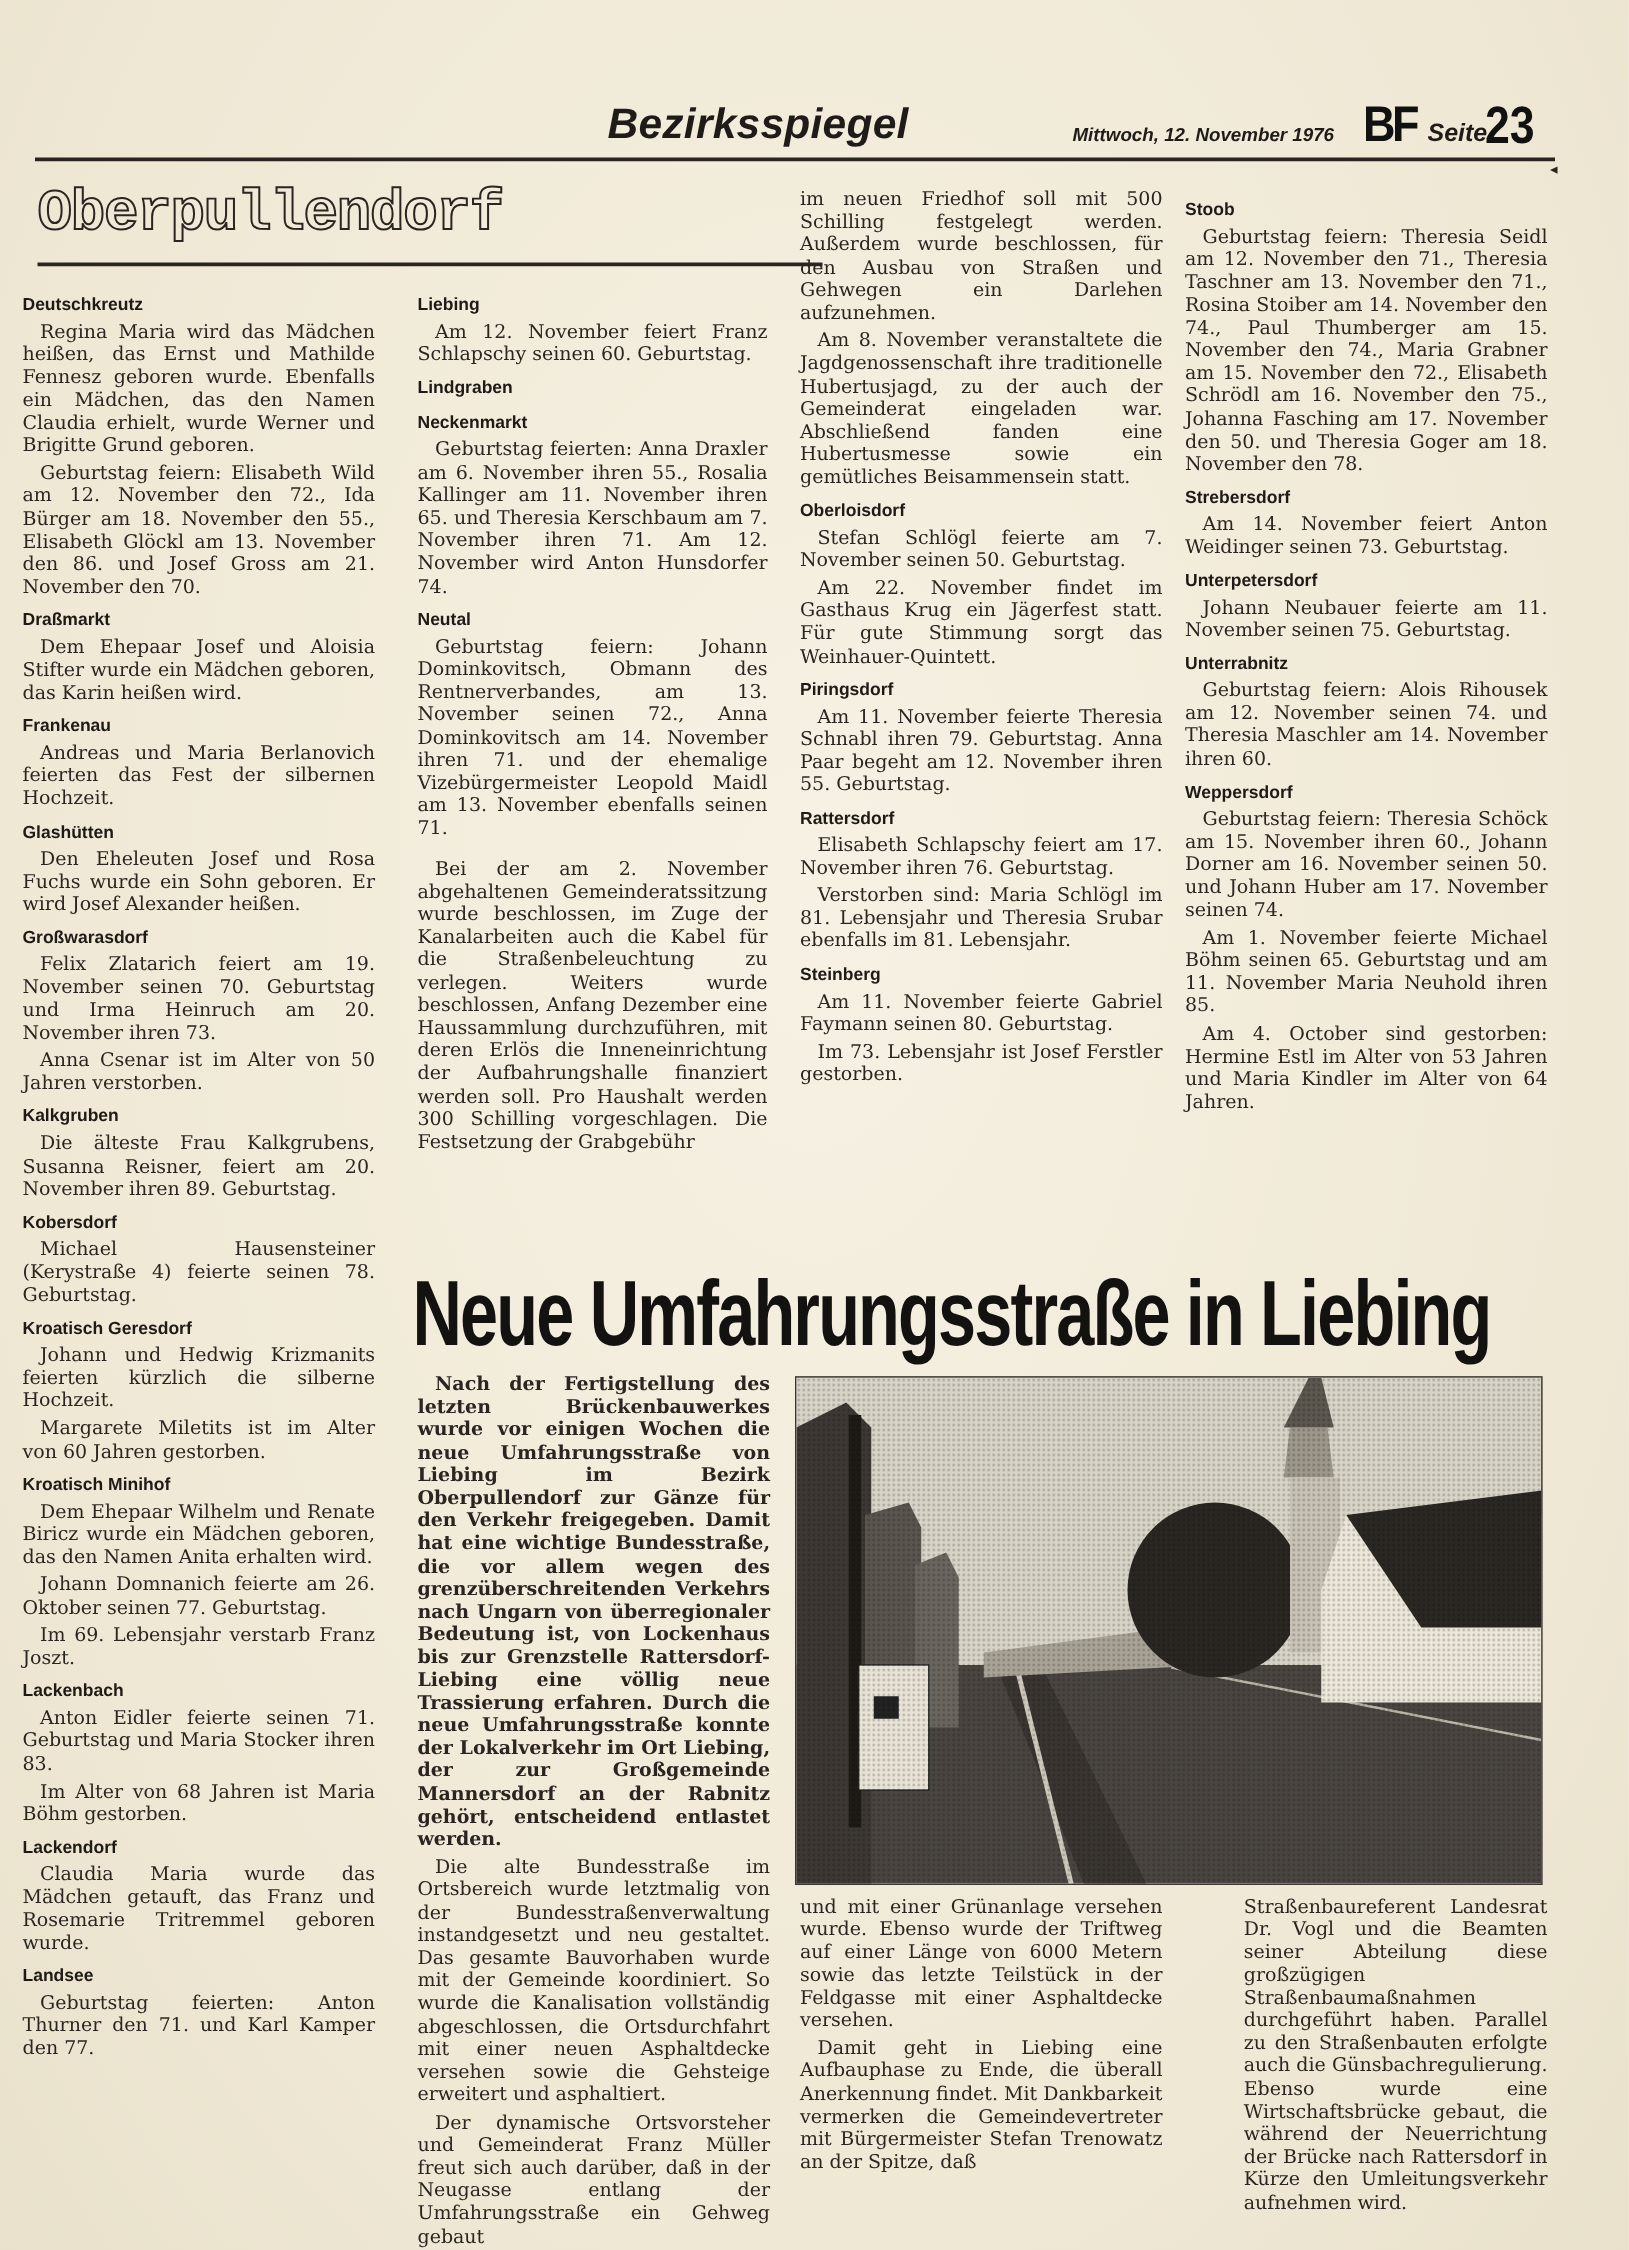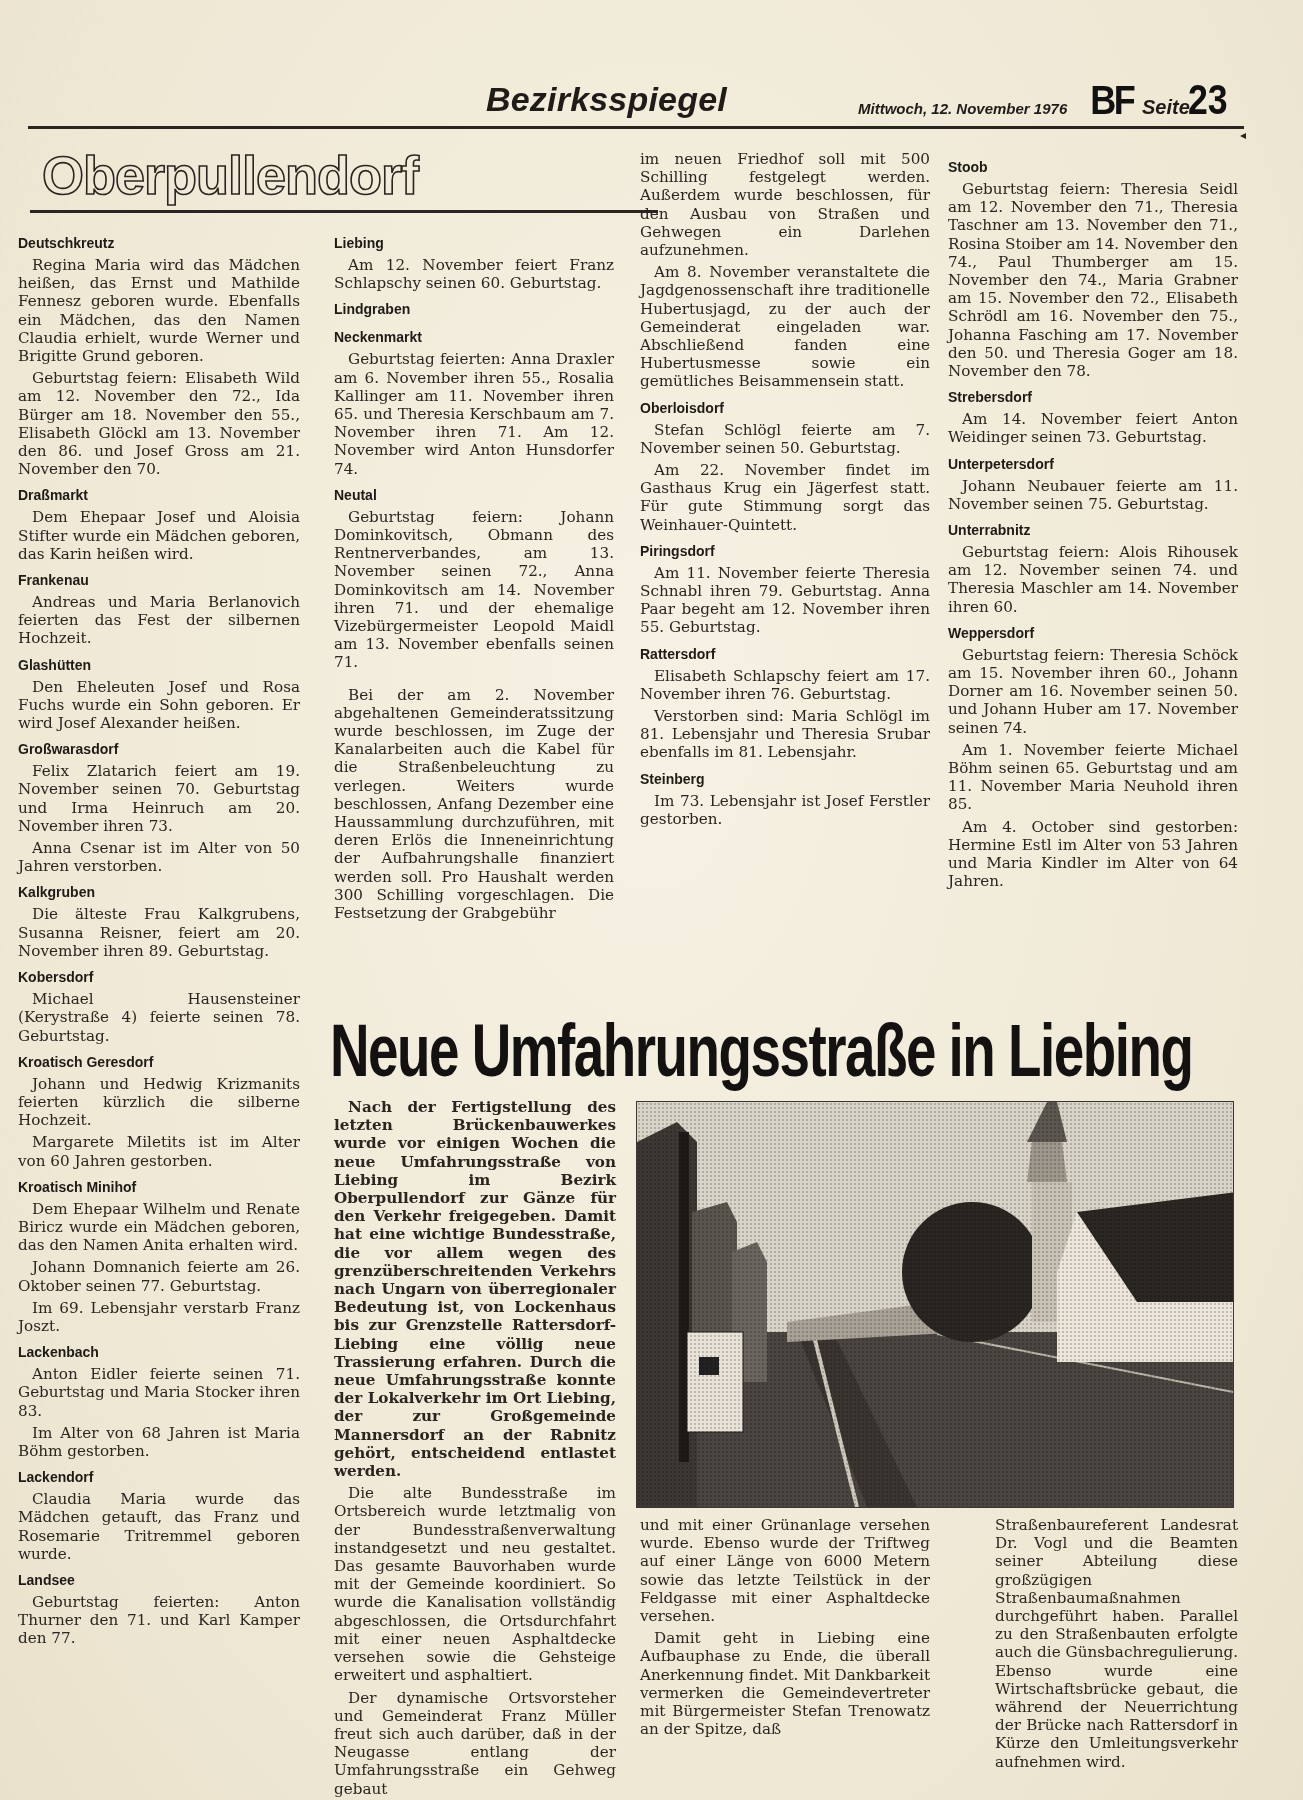--- a/index.html
+++ b/index.html
@@ -21,22 +21,22 @@
     font-style: italic; font-weight: bold; font-size: 15px; color: #1f1b18; }
   .mast-logo { position: absolute; left: 1060px; top: 4px; font-family: "Liberation Sans", sans-serif;
     font-weight: bold; font-size: 40px; color: #111; letter-spacing: -3px; transform: scaleX(0.9); }
   .mast-seite { position: absolute; left: 1114px; top: 22px; font-family: "Liberation Sans", sans-serif;
     font-style: italic; font-weight: bold; font-size: 20px; color: #1f1b18; }
   .mast-pagenum { position: absolute; left: 1160px; top: 2px; font-family: "Liberation Sans", sans-serif;
     font-weight: bold; font-size: 42px; color: #111; transform: scaleX(0.85); transform-origin: left; }
   .mast-rule { position: absolute; left: 28px; top: 126px; width: 1216px; height: 3px; background: #2a2520; }
 
   
-  .region-title { position: absolute; left: 42px; top: 148px; font-family: Liberation Sans, sans-serif;
-    font-weight: bold; font-size: 54px; color: transparent; -webkit-text-stroke: 1.6px #2a2520;
+  .region-title { position: absolute; left: 30px; top: 148px; font-family: Liberation Mono, monospace;
+    font-weight: bold; font-size: 46px; color: transparent; -webkit-text-stroke: 1.6px #2a2520;
     letter-spacing: -1px; line-height: 1; }
   .region-rule { position: absolute; left: 30px; top: 210px; width: 628px; height: 3px; background: #2a2520; }
 
   
   .col { position: absolute; font-size: 15.2px; line-height: 18.2px; text-align: justify; }
   .col1 { left: 18px; top: 226px; width: 282px; }
   .col2 { left: 334px; top: 226px; width: 280px; }
   .col3 { left: 640px; top: 150px; width: 290px; }
   .col4 { left: 948px; top: 150px; width: 290px; }
 
@@ -130,20 +130,21 @@
       <p class="para">Am 8. November veranstaltete die Jagdgenossenschaft ihre traditionelle Hubertusjagd, zu der auch der Gemeinderat eingeladen war. Abschließend fanden eine Hubertusmesse sowie ein gemütliches Beisammensein statt.</p>
       <div class="place">Oberloisdorf</div>
       <p class="para">Stefan Schlögl feierte am 7. November seinen 50. Geburtstag.</p>
       <p class="para">Am 22. November findet im Gasthaus Krug ein Jägerfest statt. Für gute Stimmung sorgt das Weinhauer-Quintett.</p>
       <div class="place">Piringsdorf</div>
       <p class="para">Am 11. November feierte Theresia Schnabl ihren 79. Geburtstag. Anna Paar begeht am 12. November ihren 55. Geburtstag.</p>
       <div class="place">Rattersdorf</div>
       <p class="para">Elisabeth Schlapschy feiert am 17. November ihren 76. Geburtstag.</p>
       <p class="para">Verstorben sind: Maria Schlögl im 81. Lebensjahr und Theresia Srubar ebenfalls im 81. Lebensjahr.</p>
       <div class="place">Steinberg</div>
+      <p class="para">Am 11. November feierte Gabriel Faymann seinen 80. Geburtstag.</p>
       <p class="para">Im 73. Lebensjahr ist Josef Ferstler gestorben.</p>
     </div>
   <div class="col col4">
       <div class="place">Stoob</div>
       <p class="para">Geburtstag feiern: Theresia Seidl am 12. November den 71., Theresia Taschner am 13. November den 71., Rosina Stoiber am 14. November den 74., Paul Thumberger am 15. November den 74., Maria Grabner am 15. November den 72., Elisabeth Schrödl am 16. November den 75., Johanna Fasching am 17. November den 50. und Theresia Goger am 18. November den 78.</p>
       <div class="place">Strebersdorf</div>
       <p class="para">Am 14. November feiert Anton Weidinger seinen 73. Geburtstag.</p>
       <div class="place">Unterpetersdorf</div>
       <p class="para">Johann Neubauer feierte am 11. November seinen 75. Geburtstag.</p>
       <div class="place">Unterrabnitz</div>

